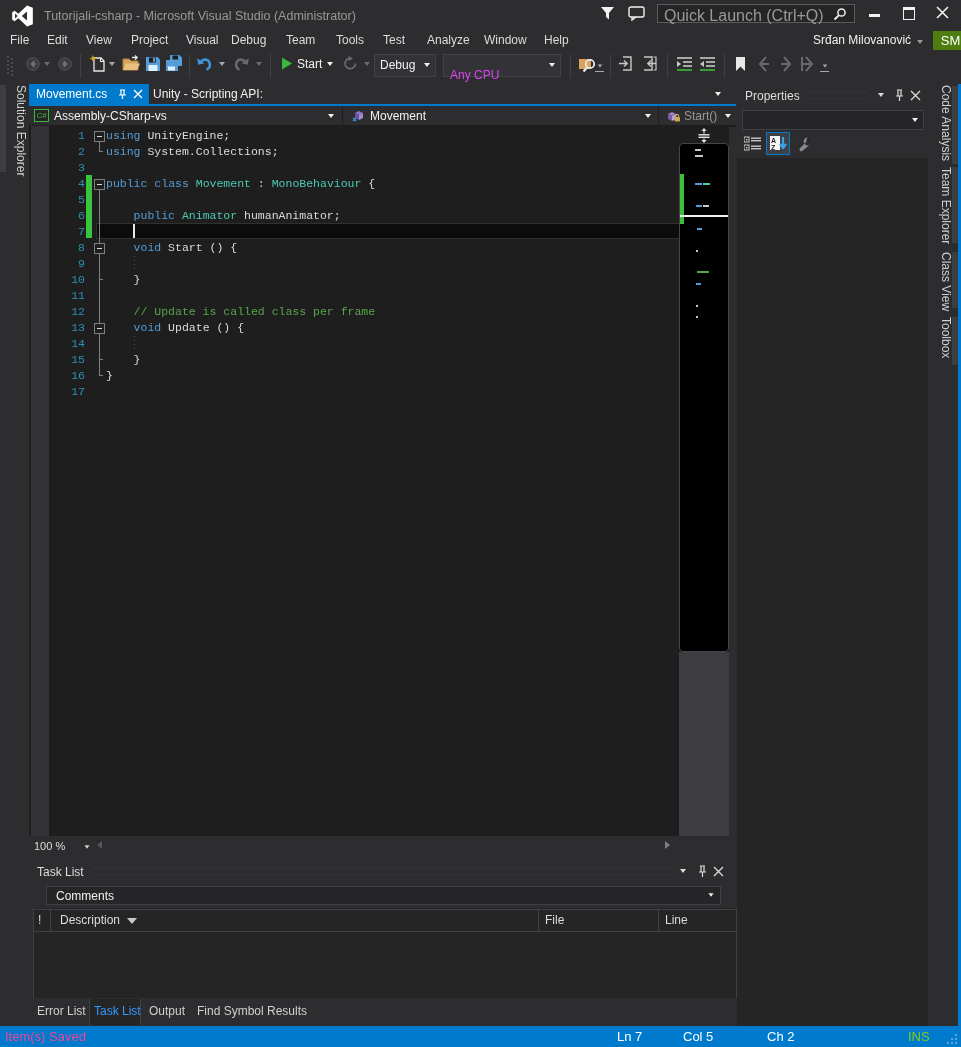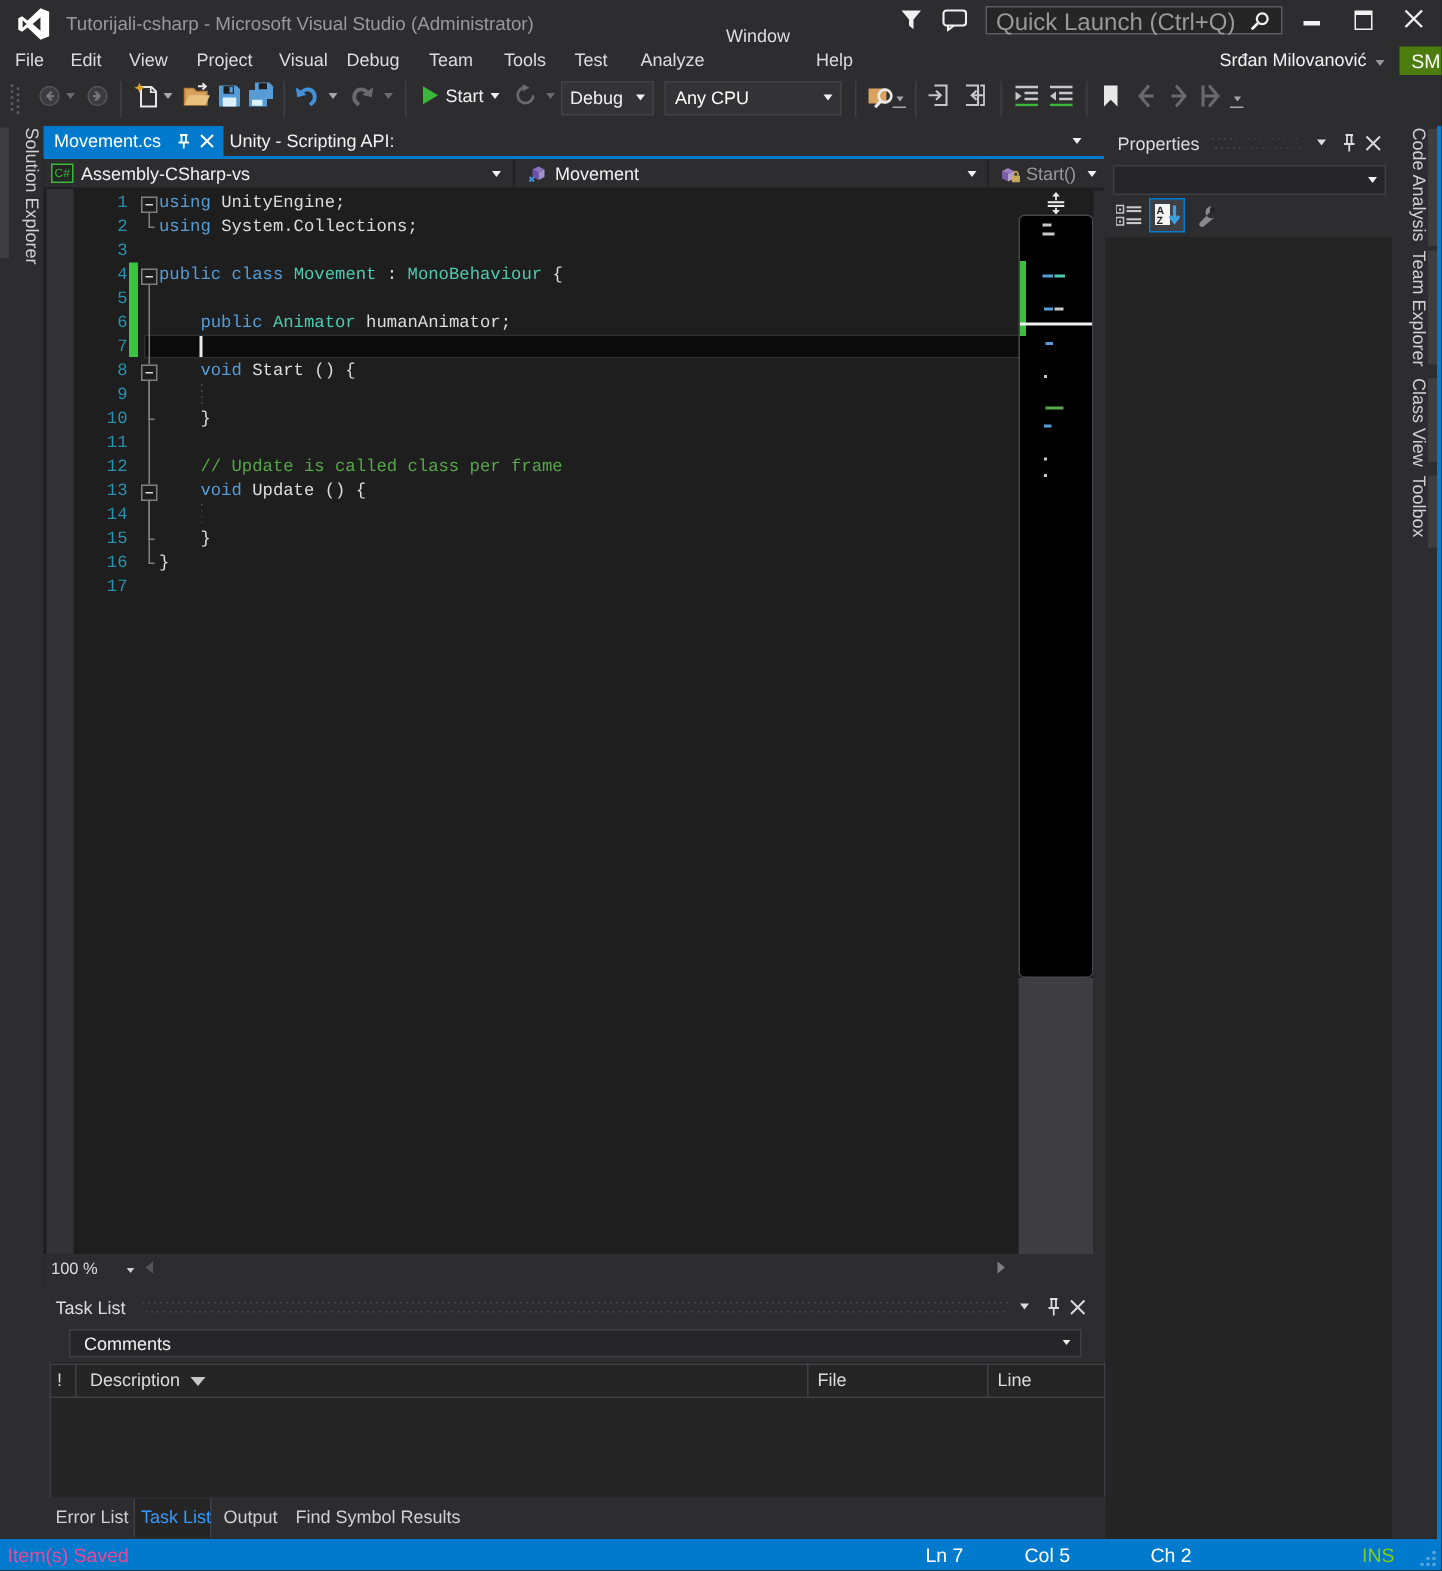--- a/index.html
+++ b/index.html
@@ -49,21 +49,21 @@
 <div class="ab ui" style="left:10px;top:33px">File</div>
 <div class="ab ui" style="left:47px;top:33px">Edit</div>
 <div class="ab ui" style="left:86px;top:33px">View</div>
 <div class="ab ui" style="left:131px;top:33px">Project</div>
 <div class="ab ui" style="left:186px;top:33px">Visual</div>
 <div class="ab ui" style="left:231px;top:33px">Debug</div>
 <div class="ab ui" style="left:286px;top:33px">Team</div>
 <div class="ab ui" style="left:336px;top:33px">Tools</div>
 <div class="ab ui" style="left:383px;top:33px">Test</div>
 <div class="ab ui" style="left:427px;top:33px">Analyze</div>
-<div class="ab ui" style="left:484px;top:17px">Window</div>
+<div class="ab ui" style="left:484px;top:33px">Window</div>
 <div class="ab ui" style="left:544px;top:33px">Help</div>
 <div class="ab ui" style="left:813px;top:33px;color:#f1f1f1">Srđan Milovanović</div>
 <div class="car" style="left:917px;top:40px"></div>
 <div class="ab" style="left:933px;top:31px;width:35px;height:19px;background:#4d7c0f;color:#fff;font-size:13px;text-align:center;line-height:19px">SM</div>
 
 <svg class="ab" style="left:6px;top:55px" width="10" height="22" viewBox="0 0 10 22">
   <g fill="#5b5b5f">
       <circle cx="2" cy="2" r="1"></circle>
       <circle cx="6" cy="4" r="1"></circle>
       <circle cx="2" cy="6" r="1"></circle>
@@ -141,21 +141,21 @@
   <path d="M5.5,0 L10,2.5 L5.5,5 Z" fill="#6a6a6e"></path>
 </svg>
 <div class="car" style="left:364px;top:62px;border-top-color:#6a6a6e"></div>
 
 <div class="combo" style="left:374px;top:54px;width:62px;height:23px"></div>
 <div class="ab ui" style="left:380px;top:58px;color:#f1f1f1">Debug</div>
 <div class="car" style="left:424px;top:63px;border-top-color:#f1f1f1"></div>
 <div class="sep" style="left:436px;top:54px;height:23px;background:#2d2d30"></div>
 
 <div class="combo" style="left:443px;top:54px;width:118px;height:23px"></div>
-<div class="ab ui" style="left:450px;top:58px;color:#ffffff">Any CPU</div>
+<div class="ab ui" style="left:450px;top:68px;color:#d946ef">Any CPU</div>
 <div class="car" style="left:549px;top:63px;border-top-color:#f1f1f1"></div>
 <div class="sep" style="left:570px;top:54px;height:24px"></div>
 
 <svg class="ab" style="left:578px;top:55px" width="19" height="18" viewBox="0 0 19 18">
   <rect x="1" y="4" width="12" height="10" fill="#d9a35f"></rect>
   <circle cx="12" cy="9" r="4.2" fill="none" stroke="#e8e8e8" stroke-width="1.8"></circle>
   <line x1="9" y1="12.5" x2="5.5" y2="16.5" stroke="#e8e8e8" stroke-width="2.2"></line>
 </svg>
 <div class="car" style="left:597px;top:64px;border-top-color:#a8a8ac;transform:scale(0.8)"></div>
 <div class="ab" style="left:595px;top:71px;width:9px;height:1px;background:#a8a8ac"></div>

